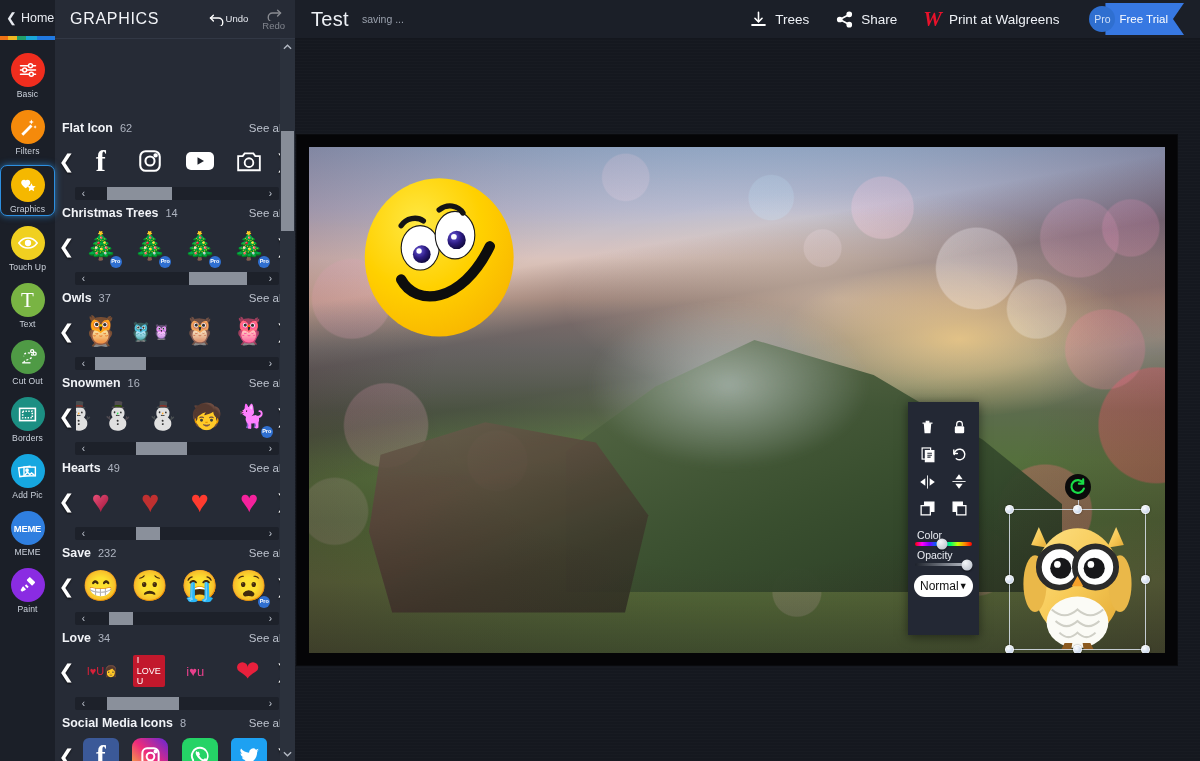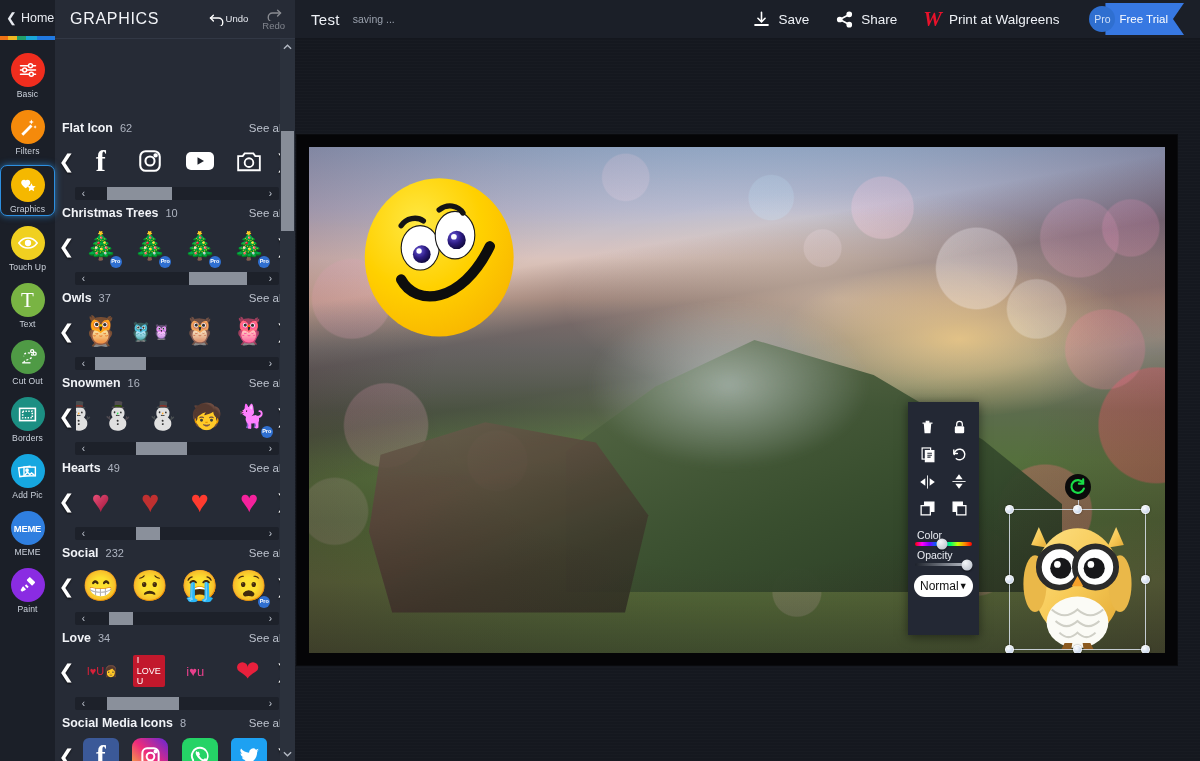--- a/index.html
+++ b/index.html
@@ -139,21 +139,21 @@
     position: absolute; left: 1px; width: 13px; top: 92px; height: 100px;
     background: #878d98; cursor: pointer;
   }
 
   
   .topbar {
     position: absolute; left: 295px; top: 0; width: 905px; height: 39px;
     background: #1b1f28; display: flex; align-items: center; z-index: 20;
     border-bottom: 1px solid #14171e;
   }
-  .doc-title { color: #eef1f6; font-size: 15px; margin-left: 16px; letter-spacing: .3px; }
+  .doc-title { color: #eef1f6; font-size: 20px; margin-left: 16px; letter-spacing: .3px; }
   .saving { color: #9aa1ad; font-size: 10.5px; margin-left: 13px; }
   .tb-right { margin-left: auto; display: flex; align-items: center; padding-right: 16px; }
   .tb-item {
     display: flex; align-items: center; gap: 7px; color: #eef1f6;
     font-size: 13.5px; cursor: pointer; margin-left: 26px;
   }
   .wlg { color: #e8122b; font-size: 21px; font-family: "Liberation Serif", serif; font-style: italic; font-weight: bold; }
   .pro-ribbon { position: relative; margin-left: 30px; display: flex; align-items: center; cursor: pointer; }
   .pro-circle {
     width: 26px; height: 26px; border-radius: 50%; background: #2f6fd0;
@@ -498,21 +498,21 @@
             <div class="hs-track">
               <div class="hs-thumb" style="left:9%;width:38%;"></div>
             </div>
             <span class="hs-btn">›</span>
           </div>
         </div>
 
         <div class="cat">
           <div class="cat-head">
             <span class="cat-name">Christmas Trees</span>
-            <span class="cat-count">10</span>
+            <span class="cat-count">14</span>
             <span class="see-all">See all</span>
           </div>
           <div class="cat-row">
             <span class="arrowL">❮</span>
             <div class="thumbs">
               <div class="thumb">
                   <span style="font-size:27px">🎄</span>
                   <span class="pro-badge">Pro</span>
                 </div>
               <div class="thumb">
@@ -638,21 +638,21 @@
             <span class="hs-btn">‹</span>
             <div class="hs-track">
               <div class="hs-thumb" style="left:26%;width:14%;"></div>
             </div>
             <span class="hs-btn">›</span>
           </div>
         </div>
 
         <div class="cat">
           <div class="cat-head">
-            <span class="cat-name">Social</span>
+            <span class="cat-name">Save</span>
             <span class="cat-count">232</span>
             <span class="see-all">See all</span>
           </div>
           <div class="cat-row">
             <span class="arrowL">❮</span>
             <div class="thumbs">
               <div class="thumb">
                   <span style="font-size:30px">😁</span>
                 </div>
               <div class="thumb">
@@ -767,21 +767,21 @@
   <div class="topbar">
     <span class="doc-title">Test</span>
     <span class="saving">saving ...</span>
     <div class="tb-right">
       <div class="tb-item">
         <svg width="19" height="19" viewBox="0 0 24 24" fill="none" stroke="#fff" stroke-width="2" stroke-linecap="round">
           <path d="M12 3v11"></path>
             <path d="M7.5 10.5L12 15l4.5-4.5"></path>
             <path d="M4 19h16" stroke-width="2.6"></path>
         </svg>
-        <span>Save</span>
+        <span>Trees</span>
       </div>
       <div class="tb-item">
         <svg width="19" height="19" viewBox="0 0 24 24" fill="none" stroke="#fff" stroke-width="2">
           <circle cx="18" cy="5.5" r="2.6" fill="#fff"></circle>
             <circle cx="18" cy="18.5" r="2.6" fill="#fff"></circle>
             <circle cx="6" cy="12" r="2.6" fill="#fff"></circle>
           <path d="M8.4 10.8l7.2-3.9M8.4 13.2l7.2 3.9"></path>
         </svg>
         <span>Share</span>
       </div>

